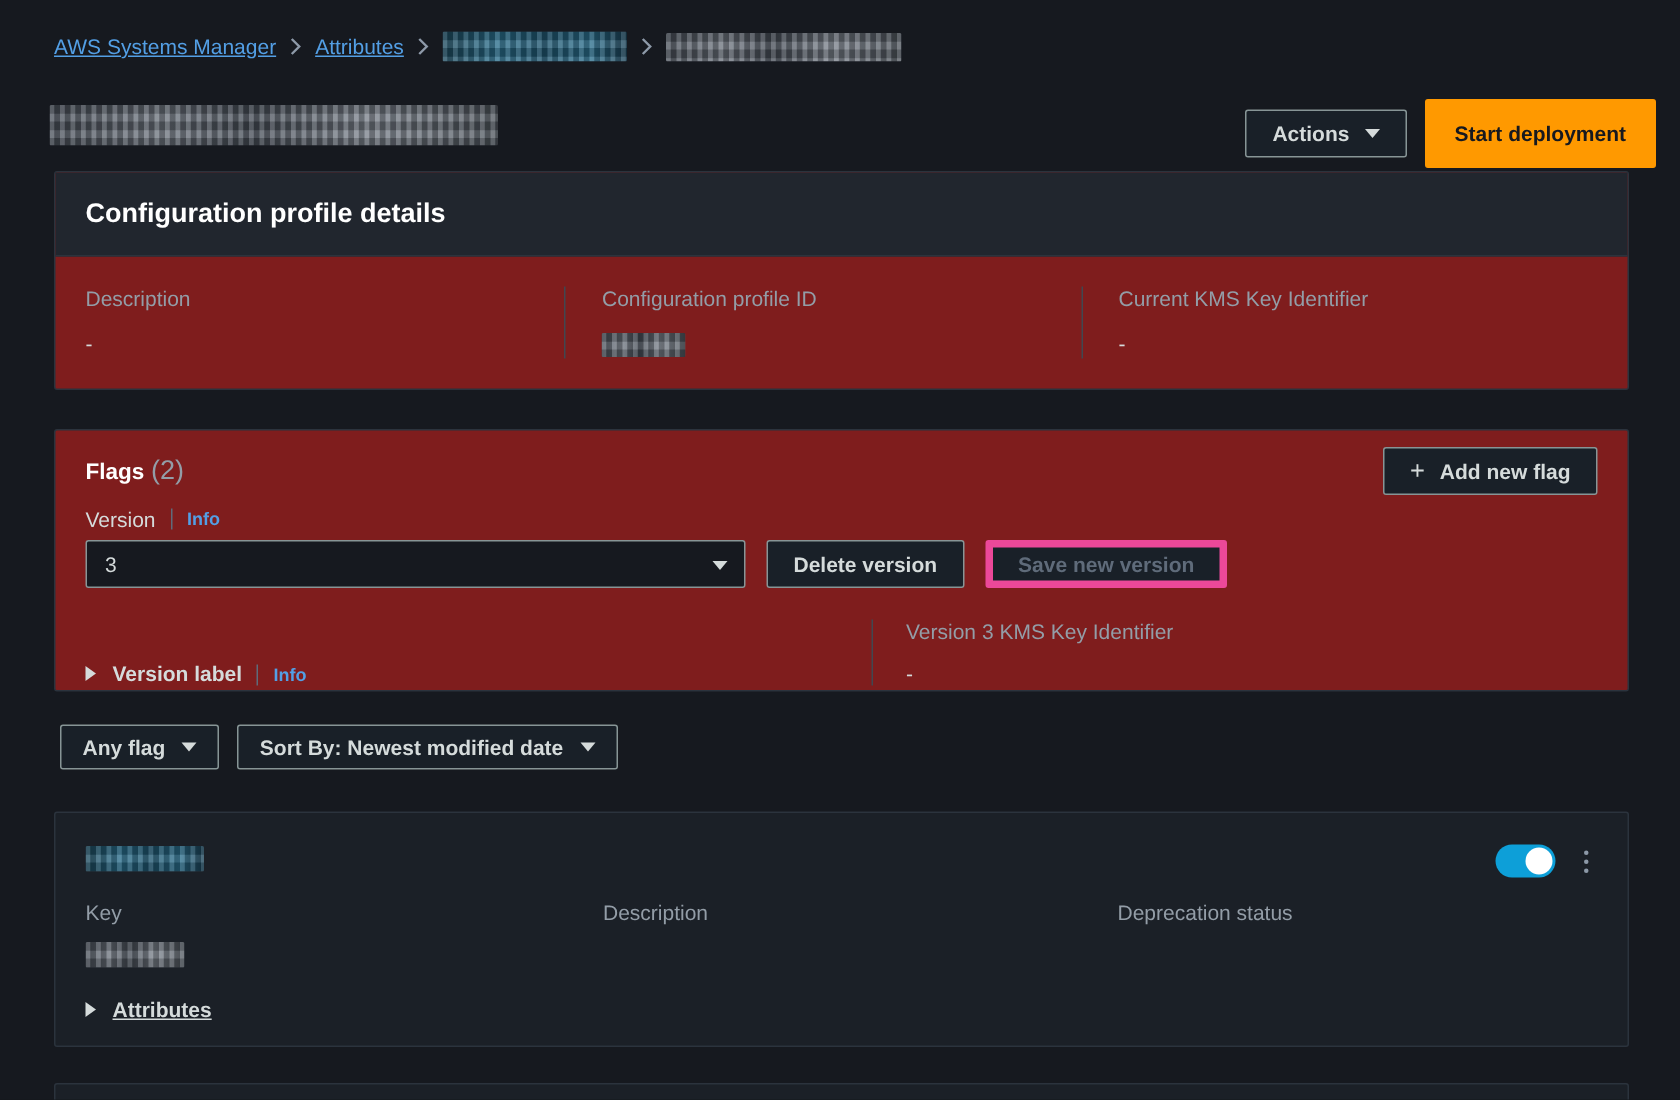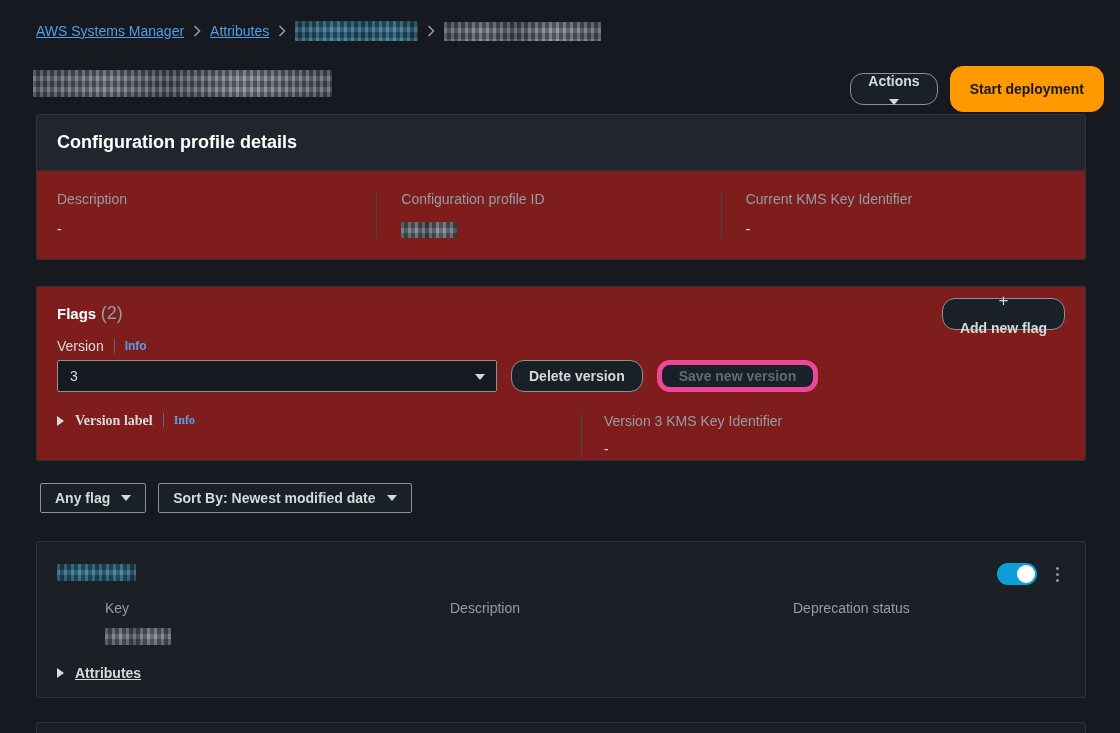--- a/index.html
+++ b/index.html
@@ -82,27 +82,26 @@
     top: 66px;
     display: flex;
     align-items: center;
     gap: 12px;
   }
 
   .btn {
     font-family: "Liberation Sans", sans-serif;
     font-size: 14px;
     font-weight: bold;
-    border-radius: 13px;
+    border-radius: 2px;
     cursor: pointer;
     display: inline-flex;
     align-items: center;
     justify-content: center;
     white-space: nowrap;
-    flex-direction: column;
   }
   .btn-normal {
     background: #192028;
     border: 1px solid #879596;
     color: #d5dbdb;
     height: 32px;
     padding: 0 17px;
     gap: 10px;
   }
   .btn-primary {
@@ -245,24 +244,23 @@
 
   .version-label-row {
     display: flex;
     align-items: flex-start;
     margin-top: 20px;
     border-top: 1px solid transparent;
   }
   .vl-left {
     width: 544px;
     display: flex;
-    align-items: flex-start;
+    align-items: flex-end;
     padding-left: 20px;
     height: 44px;
-    font-family: Liberation Serif, serif;
   }
   .vl-right {
     flex: 1;
     border-left: 1px solid #414750;
     padding-left: 22px;
     min-height: 44px;
   }
   .expand-row {
     display: flex;
     align-items: center;
@@ -366,21 +364,20 @@
     display: block;
     width: 3px;
     height: 3px;
     border-radius: 50%;
     background: #8d99a8;
   }
 
   .flag-cols {
     display: flex;
     margin-top: 19px;
-    margin-left: 48px;
   }
   .flag-col-1 { width: 345px; }
   .flag-col-2 { width: 343px; }
   .flag-col-3 { flex: 1; }
   .flag-col-label {
     font-size: 14px;
     color: #939da7;
     margin-bottom: 12px;
   }
   .key-redact { width: 66px; height: 17px; display: block; }

